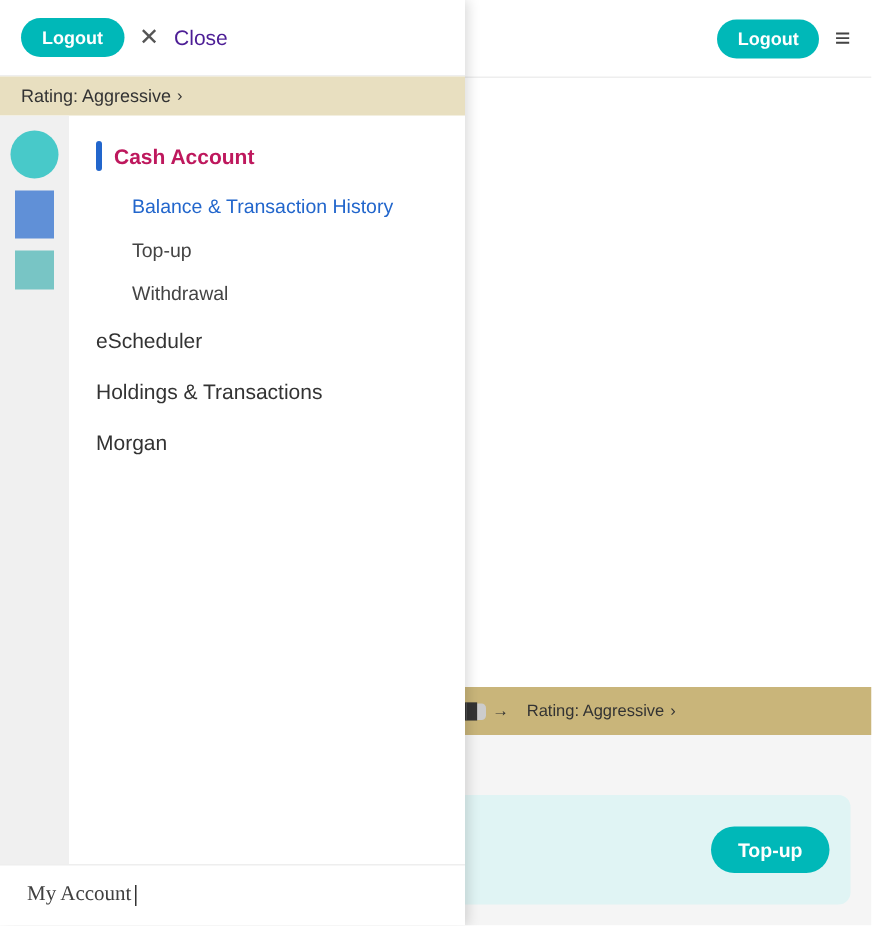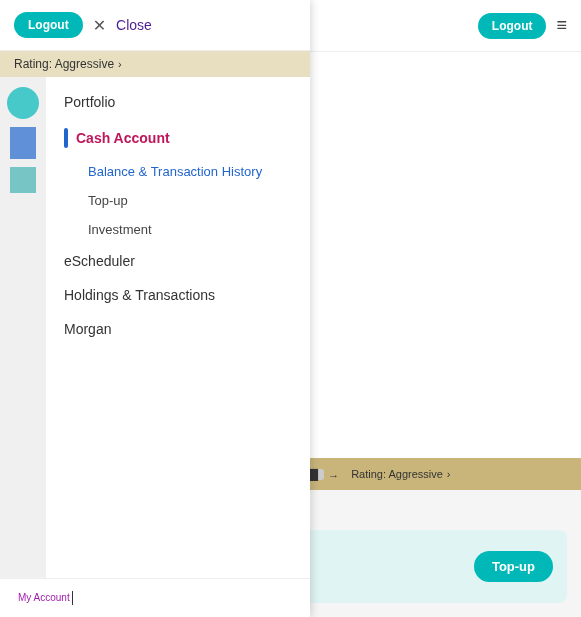--- a/index.html
+++ b/index.html
@@ -285,23 +285,24 @@
     .nav-sub-item.normal {
       color: #444;
     }
 
     .drawer-bottom {
       padding: 12px 18px;
       border-top: 1px solid #eee;
     }
 
     .my-account-label {
-      font-size: 10px;
-      color: #a21caf;
-      cursor: pointer;
+      font-size: 14px;
+      color: #404040;
+      cursor: pointer;
+      font-family: Liberation Serif, serif;
     }
 
     .cursor-line {
       display: inline-block;
       width: 1px;
       height: 14px;
       background: #333;
       margin-left: 2px;
       vertical-align: middle;
     }
@@ -373,32 +374,29 @@
   <div class="drawer-content">
 
     <div class="drawer-thumbnails">
       <div class="thumb-circle"></div>
       <div class="thumb-rect"></div>
       <div class="thumb-teal-rect"></div>
     </div>
 
     <div class="drawer-nav">
 
-      <div class="nav-item">
-        <span>Portfolio</span>
-      </div>
 
       <div class="nav-item active-parent">
         <div class="active-indicator"></div>
         <span>Cash Account</span>
       </div>
 
       <div class="nav-sub-item">Balance &amp; Transaction History</div>
       <div class="nav-sub-item normal">Top-up</div>
-      <div class="nav-sub-item normal">Investment</div>
+      <div class="nav-sub-item normal">Withdrawal</div>
 
 
       <div class="nav-item">
         <span>eScheduler</span>
       </div>
 
       <div class="nav-item">
         <span>Holdings &amp; Transactions</span>
       </div>
 

